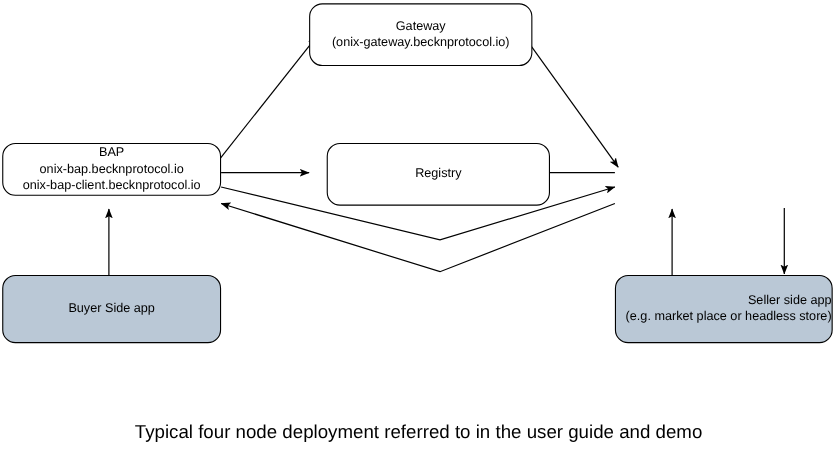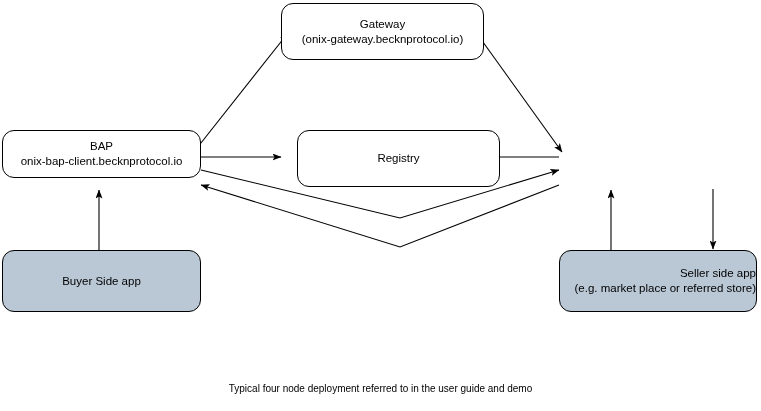--- a/index.html
+++ b/index.html
@@ -49,21 +49,21 @@
     width: 761px;
     height: 411px;
     z-index: 1;
   }
   .caption {
     position: absolute;
     left: 0;
     top: 383px;
     width: 761px;
     text-align: center;
-    font-size: 10px;
+    font-size: 17px;
     color: #000000;
   }
   
   #node-gateway { left: 281px; top: 3px;   width: 203px; height: 57px; }
   #node-bap     { left: 2px;   top: 130px; width: 199px; height: 48px; }
   #node-registry{ left: 281px; top: 130px; width: 203px; height: 57px; margin-left: 16px; }
   #node-bpp     { left: 559px; top: 130px; width: 198px; height: 59px; }
   #node-buyer   { left: 2px;   top: 250px; width: 199px; height: 62px; }
   #node-seller  { left: 559px; top: 250px; width: 198px; height: 62px; align-items: flex-end; }
 </style>
@@ -116,32 +116,33 @@
     </g>
   </svg>
 
   <div class="node" id="node-gateway">
     <span class="ln">Gateway</span>
     <span class="ln">(onix-gateway.becknprotocol.io)</span>
   </div>
 
   <div class="node" id="node-bap">
     <span class="ln">BAP</span>
+    <span class="ln">onix-bap.becknprotocol.io</span>
     <span class="ln">onix-bap-client.becknprotocol.io</span>
   </div>
 
   <div class="node" id="node-registry">
     <span class="ln">Registry</span>
   </div>
 
 
   <div class="node app" id="node-buyer">
     <span class="ln">Buyer Side app</span>
   </div>
 
   <div class="node app" id="node-seller">
     <span class="ln">Seller side app</span>
-    <span class="ln">(e.g. market place or referred store)</span>
+    <span class="ln">(e.g. market place or headless store)</span>
   </div>
 
   <div class="caption">Typical four node deployment referred to in the user guide and demo</div>
 
 </div>
 
 </body></html>

